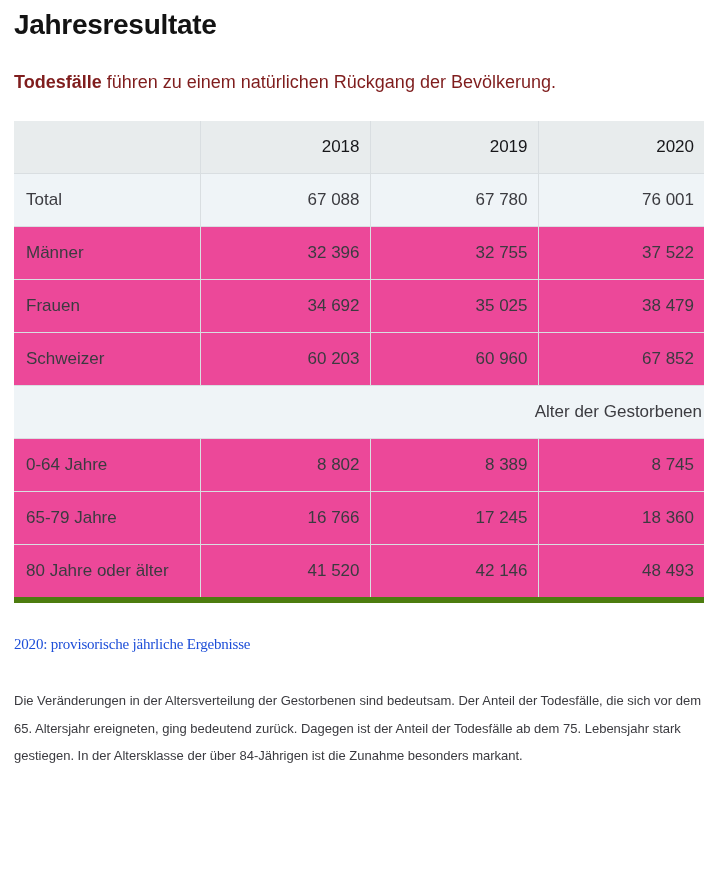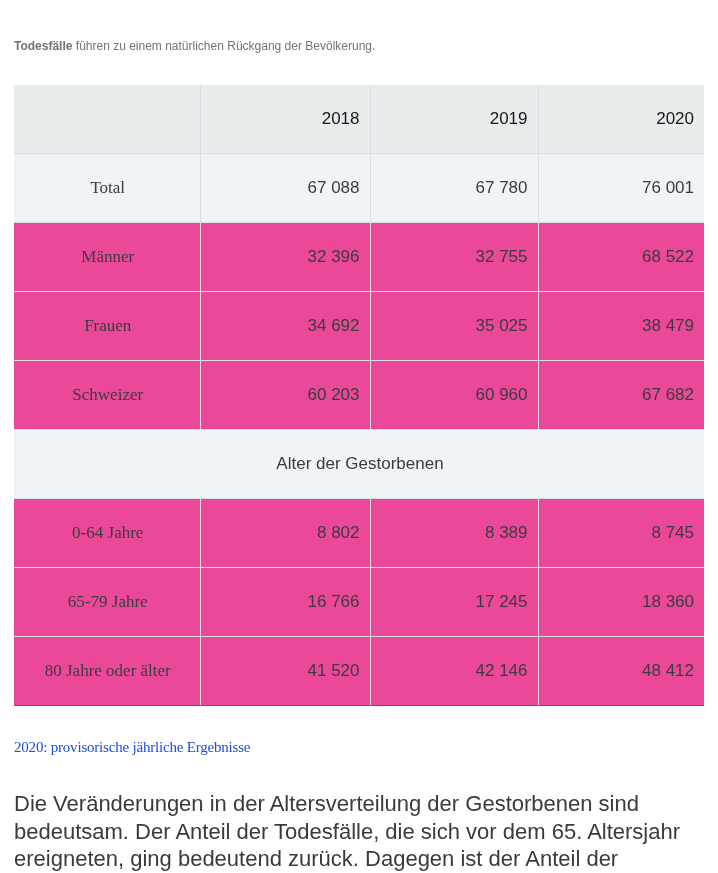--- a/index.html
+++ b/index.html
@@ -14,80 +14,81 @@
     margin: 0;
     font-size: 28px;
     line-height: 36px;
     font-weight: 700;
     color: #131313;
     letter-spacing: -0.3px;
   }
 
   .subtitle {
     margin: 27px 0 0 0;
-    font-size: 12px;
+    font-size: 18px;
     line-height: 24px;
-    color: #737373;
+    color: #7f1d1d;
   }
   .subtitle .lead { font-weight: 700; }
 
   table.results {
     margin-top: 27px;
     width: 690px;
     border-collapse: collapse;
     table-layout: fixed;
     font-size: 17px;
     color: #3b3b40;
   }
   table.results th,
   table.results td {
     height: 48px;
-    padding: 10px;
+    padding: 2px;
     font-weight: 400;
     overflow: hidden;
     white-space: nowrap;
   }
-  .label-cell  { text-align: center;  padding-left: 12px !important; font-family: Liberation Serif, serif; }
+  .label-cell  { text-align: left;  padding-left: 12px !important; }
   .num-cell    { text-align: right; padding-right: 10px !important; }
 
   thead th {
     background: #e8eced;
     font-weight: 700;
     color: #17171a;
   }
   tbody td { border-top: 1px solid #d9dee1; background: #ec4899; }
-  tbody tr:last-child td { border-bottom: 1px solid #4d7c0f; }
+  tbody tr:last-child td { border-bottom: 6px solid #4d7c0f; }
   table.results th + th,
   table.results td + td { border-left: 1px solid #d9dee1; }
 
   tr.highlight td { background: #eff4f7; }
-  tr.section td   { background: #eff4f7; text-align: center; padding-left: 12px; }
+  tr.section td   { background: #eff4f7; text-align: right; padding-left: 12px; }
 
   .footnote {
     font-size: 15px;
     line-height: 20px;
     color: #1d4ed8;
     letter-spacing: -0.2px;
     margin: 0 0 21px 0;
     font-family: Liberation Serif, serif;
   }
   .footnote.first { margin-top: 31px; }
 
   .bodytext {
     margin: 33px 0 0 0;
-    font-size: 22px;
+    font-size: 13px;
     line-height: 27.6px;
     color: #3a3a3f;
   }
 </style>
 </head>
 <body>
 
 <div class="page">
 
+  <h1 class="title">Jahresresultate</h1>
 
   <p class="subtitle"><span class="lead">Todesfälle</span><span> führen zu einem natürlichen Rückgang der Bevölkerung.</span></p>
 
   <table class="results">
     <colgroup>
       <col style="width:186px">
       <col style="width:170px">
       <col style="width:168px">
       <col style="width:166px">
     </colgroup>
@@ -103,54 +104,54 @@
       <tr class="highlight">
         <td class="label-cell">Total</td>
         <td class="num-cell">67 088</td>
         <td class="num-cell">67 780</td>
         <td class="num-cell">76 001</td>
       </tr>
       <tr>
         <td class="label-cell">Männer</td>
         <td class="num-cell">32 396</td>
         <td class="num-cell">32 755</td>
-        <td class="num-cell">68 522</td>
+        <td class="num-cell">37 522</td>
       </tr>
       <tr>
         <td class="label-cell">Frauen</td>
         <td class="num-cell">34 692</td>
         <td class="num-cell">35 025</td>
         <td class="num-cell">38 479</td>
       </tr>
       <tr>
         <td class="label-cell">Schweizer</td>
         <td class="num-cell">60 203</td>
         <td class="num-cell">60 960</td>
-        <td class="num-cell">67 682</td>
+        <td class="num-cell">67 852</td>
       </tr>
       <tr class="section">
         <td colspan="4">Alter der Gestorbenen</td>
       </tr>
       <tr>
         <td class="label-cell">0-64 Jahre</td>
         <td class="num-cell">8 802</td>
         <td class="num-cell">8 389</td>
         <td class="num-cell">8 745</td>
       </tr>
       <tr>
         <td class="label-cell">65-79 Jahre</td>
         <td class="num-cell">16 766</td>
         <td class="num-cell">17 245</td>
         <td class="num-cell">18 360</td>
       </tr>
       <tr>
         <td class="label-cell">80 Jahre oder älter</td>
         <td class="num-cell">41 520</td>
         <td class="num-cell">42 146</td>
-        <td class="num-cell">48 412</td>
+        <td class="num-cell">48 493</td>
       </tr>
     </tbody>
   </table>
 
   <p class="footnote first">2020: provisorische jährliche Ergebnisse</p>
 
   <p class="bodytext">Die Veränderungen in der Altersverteilung der Gestorbenen sind bedeutsam. Der Anteil der Todesfälle, die sich vor dem 65. Altersjahr ereigneten, ging bedeutend zurück. Dagegen ist der Anteil der Todesfälle ab dem 75. Lebensjahr stark gestiegen. In der Altersklasse der über 84-Jährigen ist die Zunahme besonders markant.</p>
 
 </div>
 

